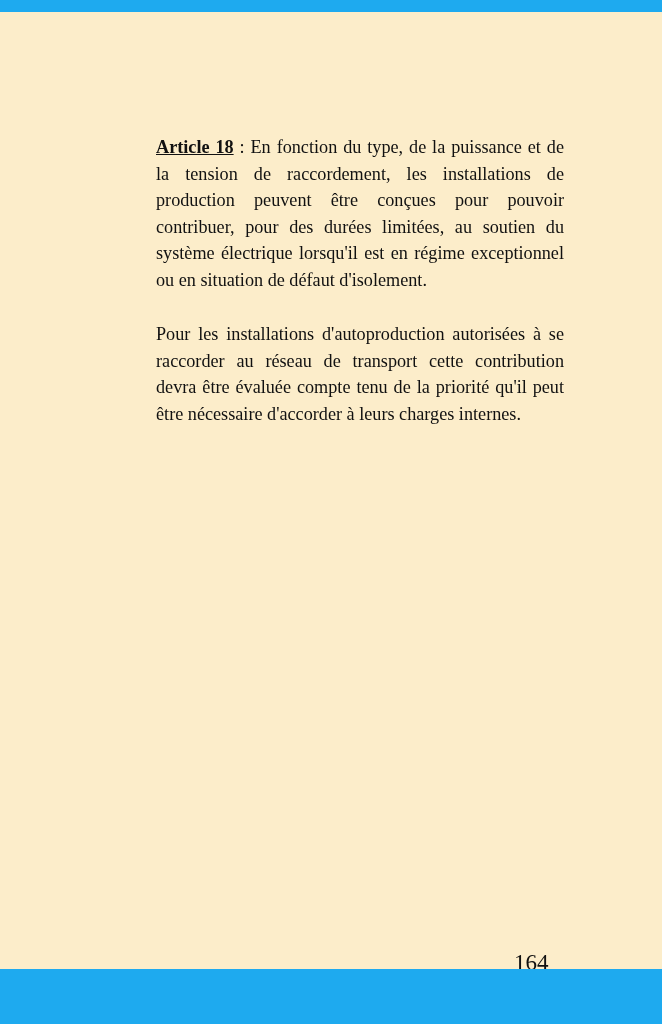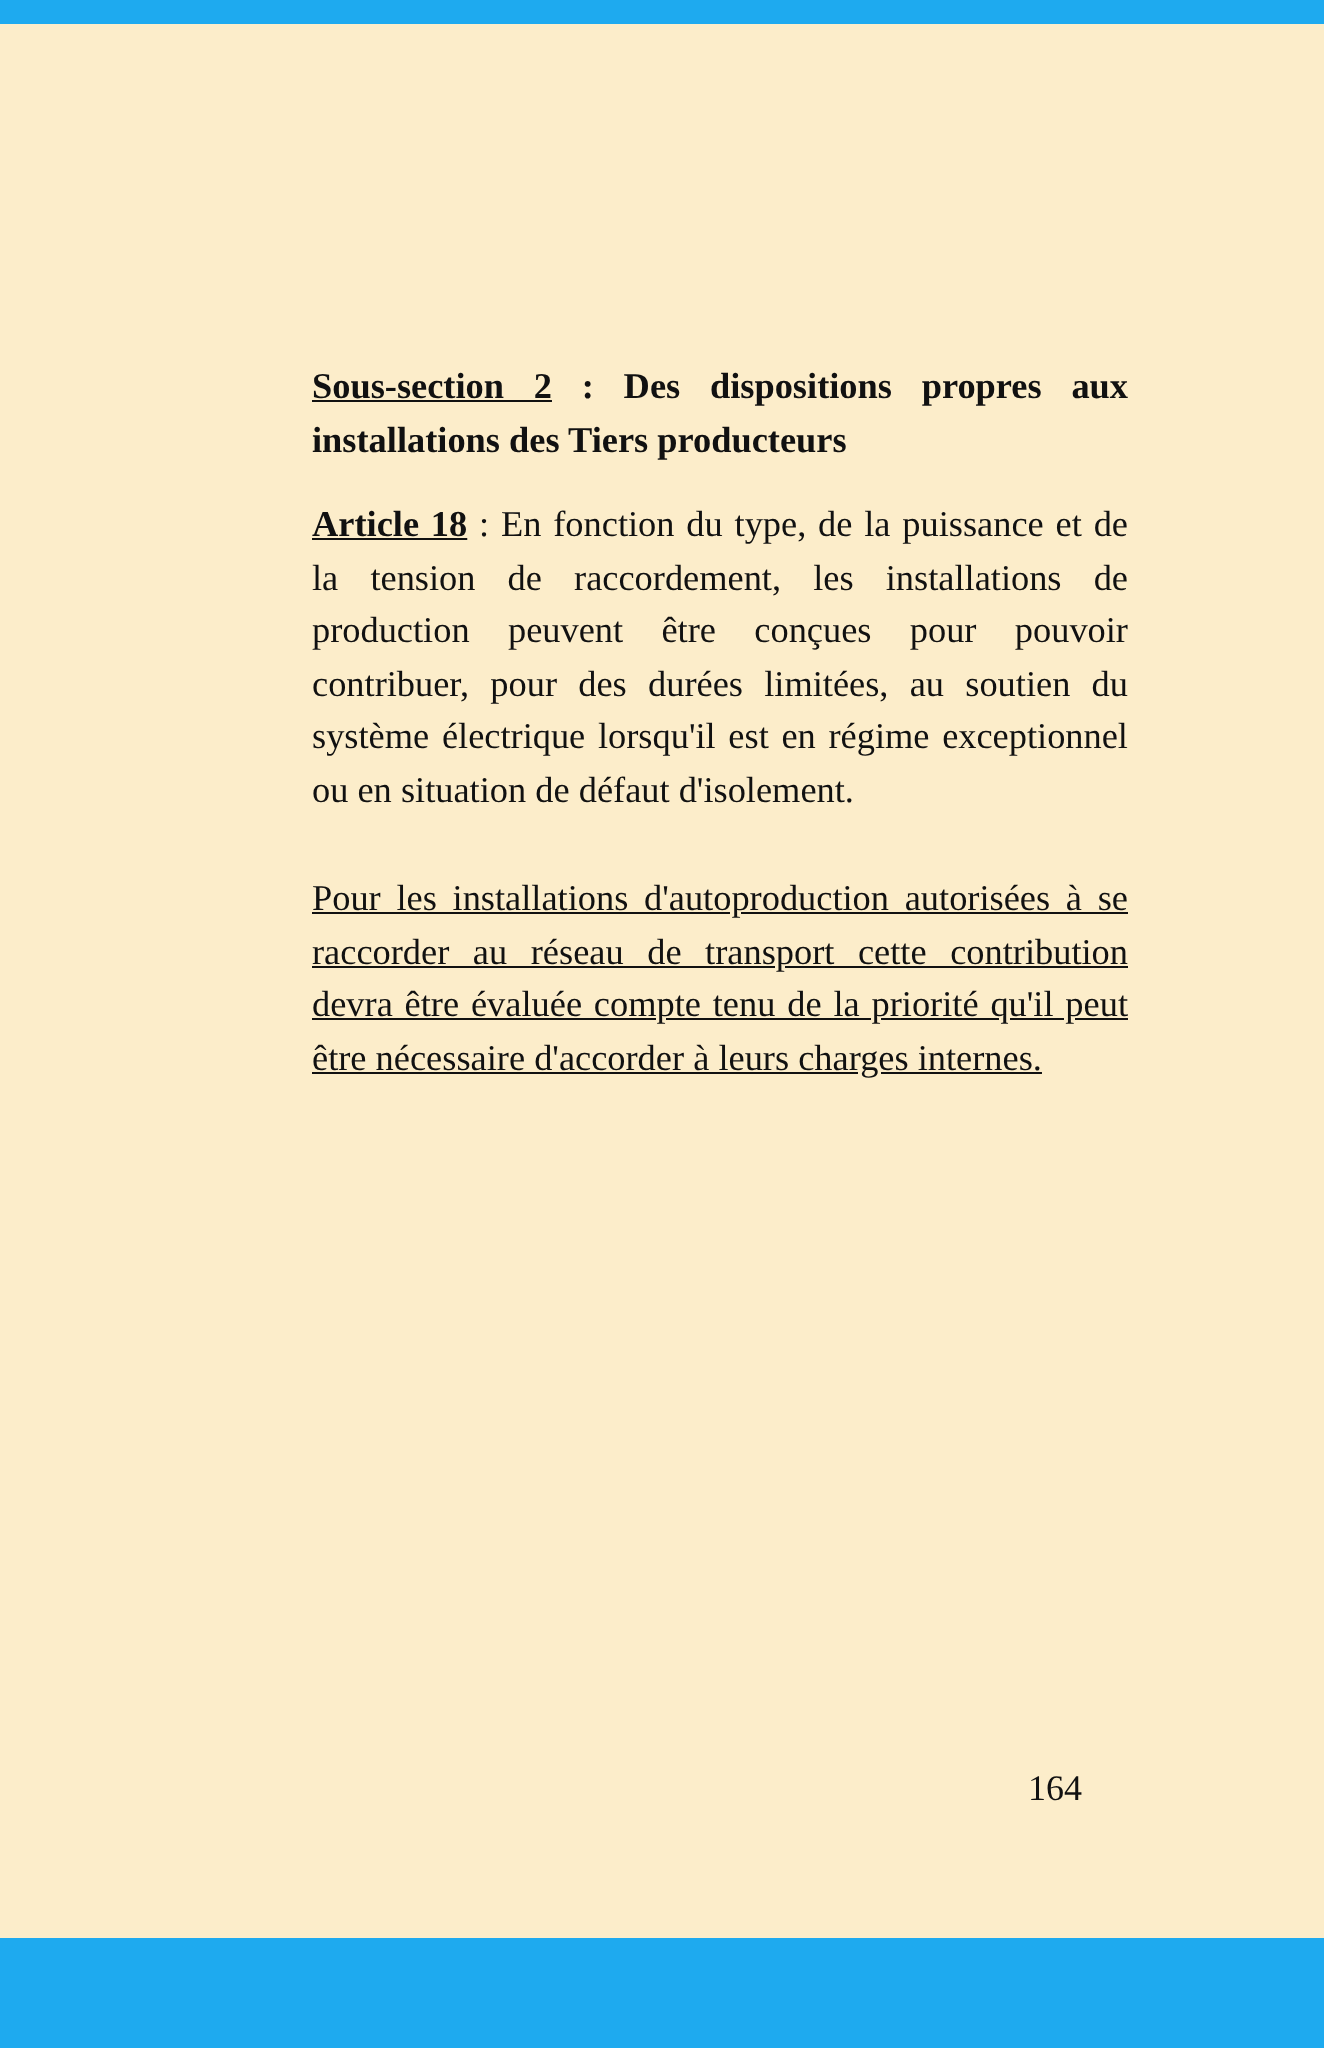--- a/index.html
+++ b/index.html
@@ -13,29 +13,28 @@
   .bottom-bar { position: absolute; left: 0; top: 969px; width: 662px; height: 55px; background: #1eaaef; }
   .page { position: absolute; left: 156px; top: 118px; width: 408px; }
   p { margin: 0; font-size: 18.2px; line-height: 26.5px; text-align: justify; }
   .indent { text-indent: 58px; }
   .p1 { }
   .p2 { margin-top: 27px; }
   .heading { margin-top: 62px; font-weight: bold; }
   .u { text-decoration: underline; }
   .art { margin-top: 16px; }
   .art-label { font-weight: bold; text-decoration: underline; font-family: Liberation Serif, serif; }
-  .p4 { margin-top: 28px; text-decoration: underline; }
-  .page-number { position: absolute; left: 514px; top: 884px; font-size: 18px; }
+  .p4 { margin-top: 28px; }
+  .page-number { position: absolute; left: 514px; top: 950px; font-size: 23px; }
 </style>
 </head>
 <body>
 
 <div class="top-bar"></div>
 
 <div class="page">
-  <p class="heading"><span class="u">Sous-section 2</span><span> : Des dispositions propres aux installations des Tiers producteurs</span></p>
   <p class="art"><span class="art-label">Article 18</span><span> : En fonction du type, de la puissance et de la tension de raccordement, les installations de production peuvent être conçues pour pouvoir contribuer, pour des durées limitées, au soutien du système électrique lorsqu'il est en régime exceptionnel ou en situation de défaut d'isolement.</span></p>
   <p class="p4">Pour les installations d'autoproduction autorisées à se raccorder au réseau de transport cette contribution devra être évaluée compte tenu de la priorité qu'il peut être nécessaire d'accorder à leurs charges internes.</p>
 </div>
 
 <div class="page-number">164</div>
 
 <div class="bottom-bar"></div>
 
 </body></html>

